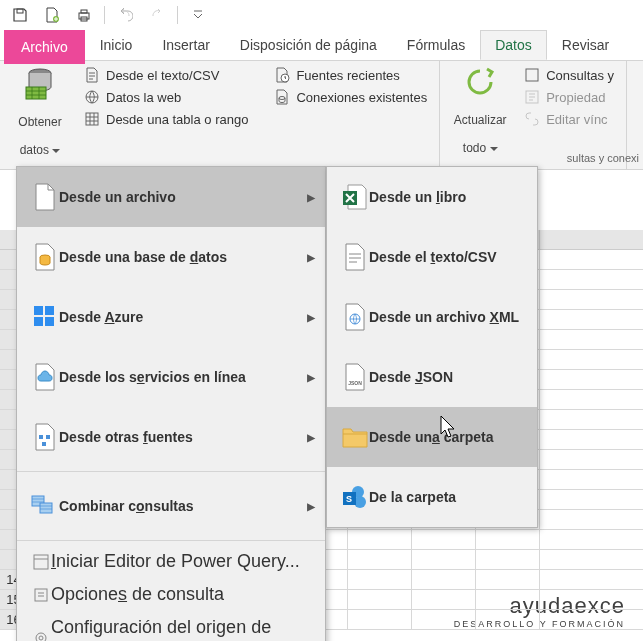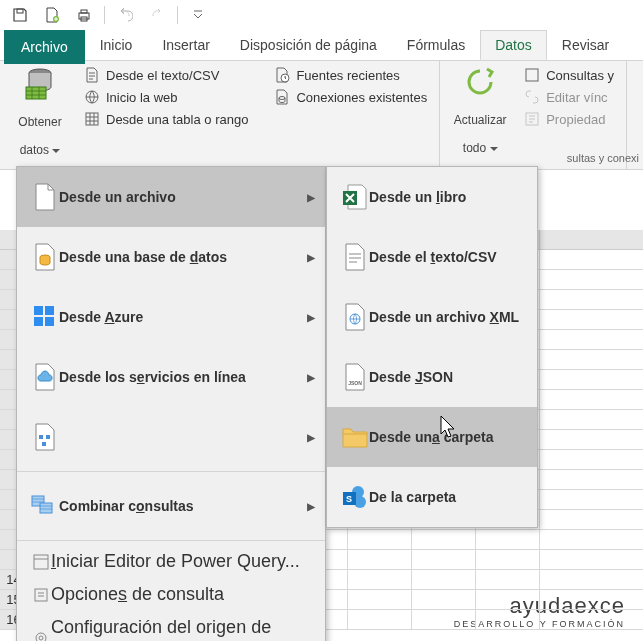--- a/index.html
+++ b/index.html
@@ -6,21 +6,21 @@
 body { width: 643px; height: 641px; background: #fff; overflow: hidden; position: relative; }
 
 
 .qat { height: 30px; background: #fff; display: flex; align-items: center; padding: 0 6px; gap: 4px; }
 .qat-btn { width: 28px; height: 26px; display: flex; align-items: center; justify-content: center; cursor: pointer; }
 .qat-sep { width: 1px; height: 18px; background: #d0d0d0; margin: 0 2px; }
 
 
 .tabs { height: 30px; background: #fff; display: flex; align-items: stretch; padding-left: 4px; }
 .tab { padding: 0 14px; display: flex; align-items: center; font-size: 14px; color: #444; cursor: pointer; border: 1px solid transparent; }
-.tab.file { background: #0f766e; color: #fff; padding: 16px 16px; }
+.tab.file { background: #ec4899; color: #fff; padding: 16px 16px; }
 .tab.active { background: #f3f3f3; border: 1px solid #d4d4d4; border-bottom: 1px solid #f3f3f3; color: #217346; }
 
 
 .ribbon { height: 110px; background: #f3f3f3; border-top: 1px solid #d4d4d4; border-bottom: 1px solid #d4d4d4; display: flex; }
 .rgroup { border-right: 1px solid #d4d4d4; padding: 4px 8px 2px; display: flex; flex-direction: column; }
 .big-btn { width: 64px; text-align: center; font-size: 12px; color: #444; line-height: 1.2; cursor: pointer; display: flex; flex-direction: column; align-items: center; gap: 14px; }
 .small-btns { display: flex; flex-direction: column; gap: 2px; }
 .small-btn { display: flex; align-items: center; gap: 6px; font-size: 13px; color: #333; padding: 2px 4px; cursor: pointer; white-space: nowrap; }
 .glabel { font-size: 11px; color: #666; margin-top: auto; }
 
@@ -130,21 +130,21 @@
             <path d="M3 1h7l3 3v11H3z" fill="none" stroke="#666"></path>
             <path d="M5 6h6M5 9h6M5 12h4" stroke="#666"></path>
           </svg>
         <span>Desde el texto/CSV</span>
       </div>
       <div class="small-btn">
         <svg width="16" height="16">
             <circle cx="8" cy="8" r="6" fill="none" stroke="#666"></circle>
             <path d="M2 8h12M8 2c3 4 3 8 0 12M8 2c-3 4-3 8 0 12" fill="none" stroke="#666"></path>
           </svg>
-        <span>Inicio la web</span>
+        <span>Datos la web</span>
       </div>
       <div class="small-btn">
         <svg width="16" height="16">
             <rect x="2" y="2" width="12" height="12" fill="none" stroke="#666"></rect>
             <path d="M2 6h12M2 10h12M6 2v12M10 2v12" stroke="#666"></path>
           </svg>
         <span>Desde una tabla o rango</span>
       </div>
     </div>
     <div class="small-btns" style="margin-left:10px">
@@ -180,30 +180,30 @@
     </div>
     <div class="small-btns">
       <div class="small-btn">
         <svg width="16" height="16">
             <rect x="2" y="2" width="12" height="12" fill="none" stroke="#666"></rect>
           </svg>
         <span>Consultas y</span>
       </div>
       <div class="small-btn" style="opacity:.5">
         <svg width="16" height="16">
-            <path d="M5 8a3 3 0 0 1 0-6h2M11 8a3 3 0 0 1 0 6H9" fill="none" stroke="#999"></path>
-          </svg>
-        <span>Editar vínc</span>
-      </div>
-      <div class="small-btn" style="opacity:.5">
-        <svg width="16" height="16">
             <rect x="2" y="2" width="12" height="12" fill="none" stroke="#999"></rect>
             <path d="M5 5h6M5 8h6M5 11h4" stroke="#999"></path>
           </svg>
         <span>Propiedad</span>
+      </div>
+      <div class="small-btn" style="opacity:.5">
+        <svg width="16" height="16">
+            <path d="M5 8a3 3 0 0 1 0-6h2M11 8a3 3 0 0 1 0 6H9" fill="none" stroke="#999"></path>
+          </svg>
+        <span>Editar vínc</span>
       </div>
     </div>
     <div class="glabel" style="position:absolute;right:4px;top:152px">sultas y conexi</div>
   </div>
 </div>
 
 <div class="grid">
   <div style="height:30px"></div>
   <div class="colhdr">
     <div style="width:28px"></div>
@@ -475,20 +475,21 @@
   </div>
   <div class="mitem big">
     <div class="micon">
         <svg width="24" height="28">
           <path d="M3 1h12l6 6v20H3z" fill="#fff" stroke="#888"></path>
           <rect x="6" y="12" width="4" height="4" fill="#4a90d9"></rect>
           <rect x="13" y="12" width="4" height="4" fill="#4a90d9"></rect>
           <rect x="9" y="19" width="4" height="4" fill="#4a90d9"></rect>
         </svg>
       </div>
+    <span>Desde otras <u class="accel">f</u>uentes</span>
     <span class="arrow">▶</span>
   </div>
   <div class="msep"></div>
   <div class="mitem big">
     <div class="micon">
         <svg width="28" height="24">
           <rect x="1" y="2" width="12" height="10" fill="#a8cff0" stroke="#4a90d9"></rect>
           <rect x="9" y="9" width="12" height="10" fill="#a8cff0" stroke="#4a90d9"></rect>
           <path d="M1 5h12M1 8h12M9 12h12M9 15h12" stroke="#4a90d9" stroke-width="0.7"></path>
         </svg>

